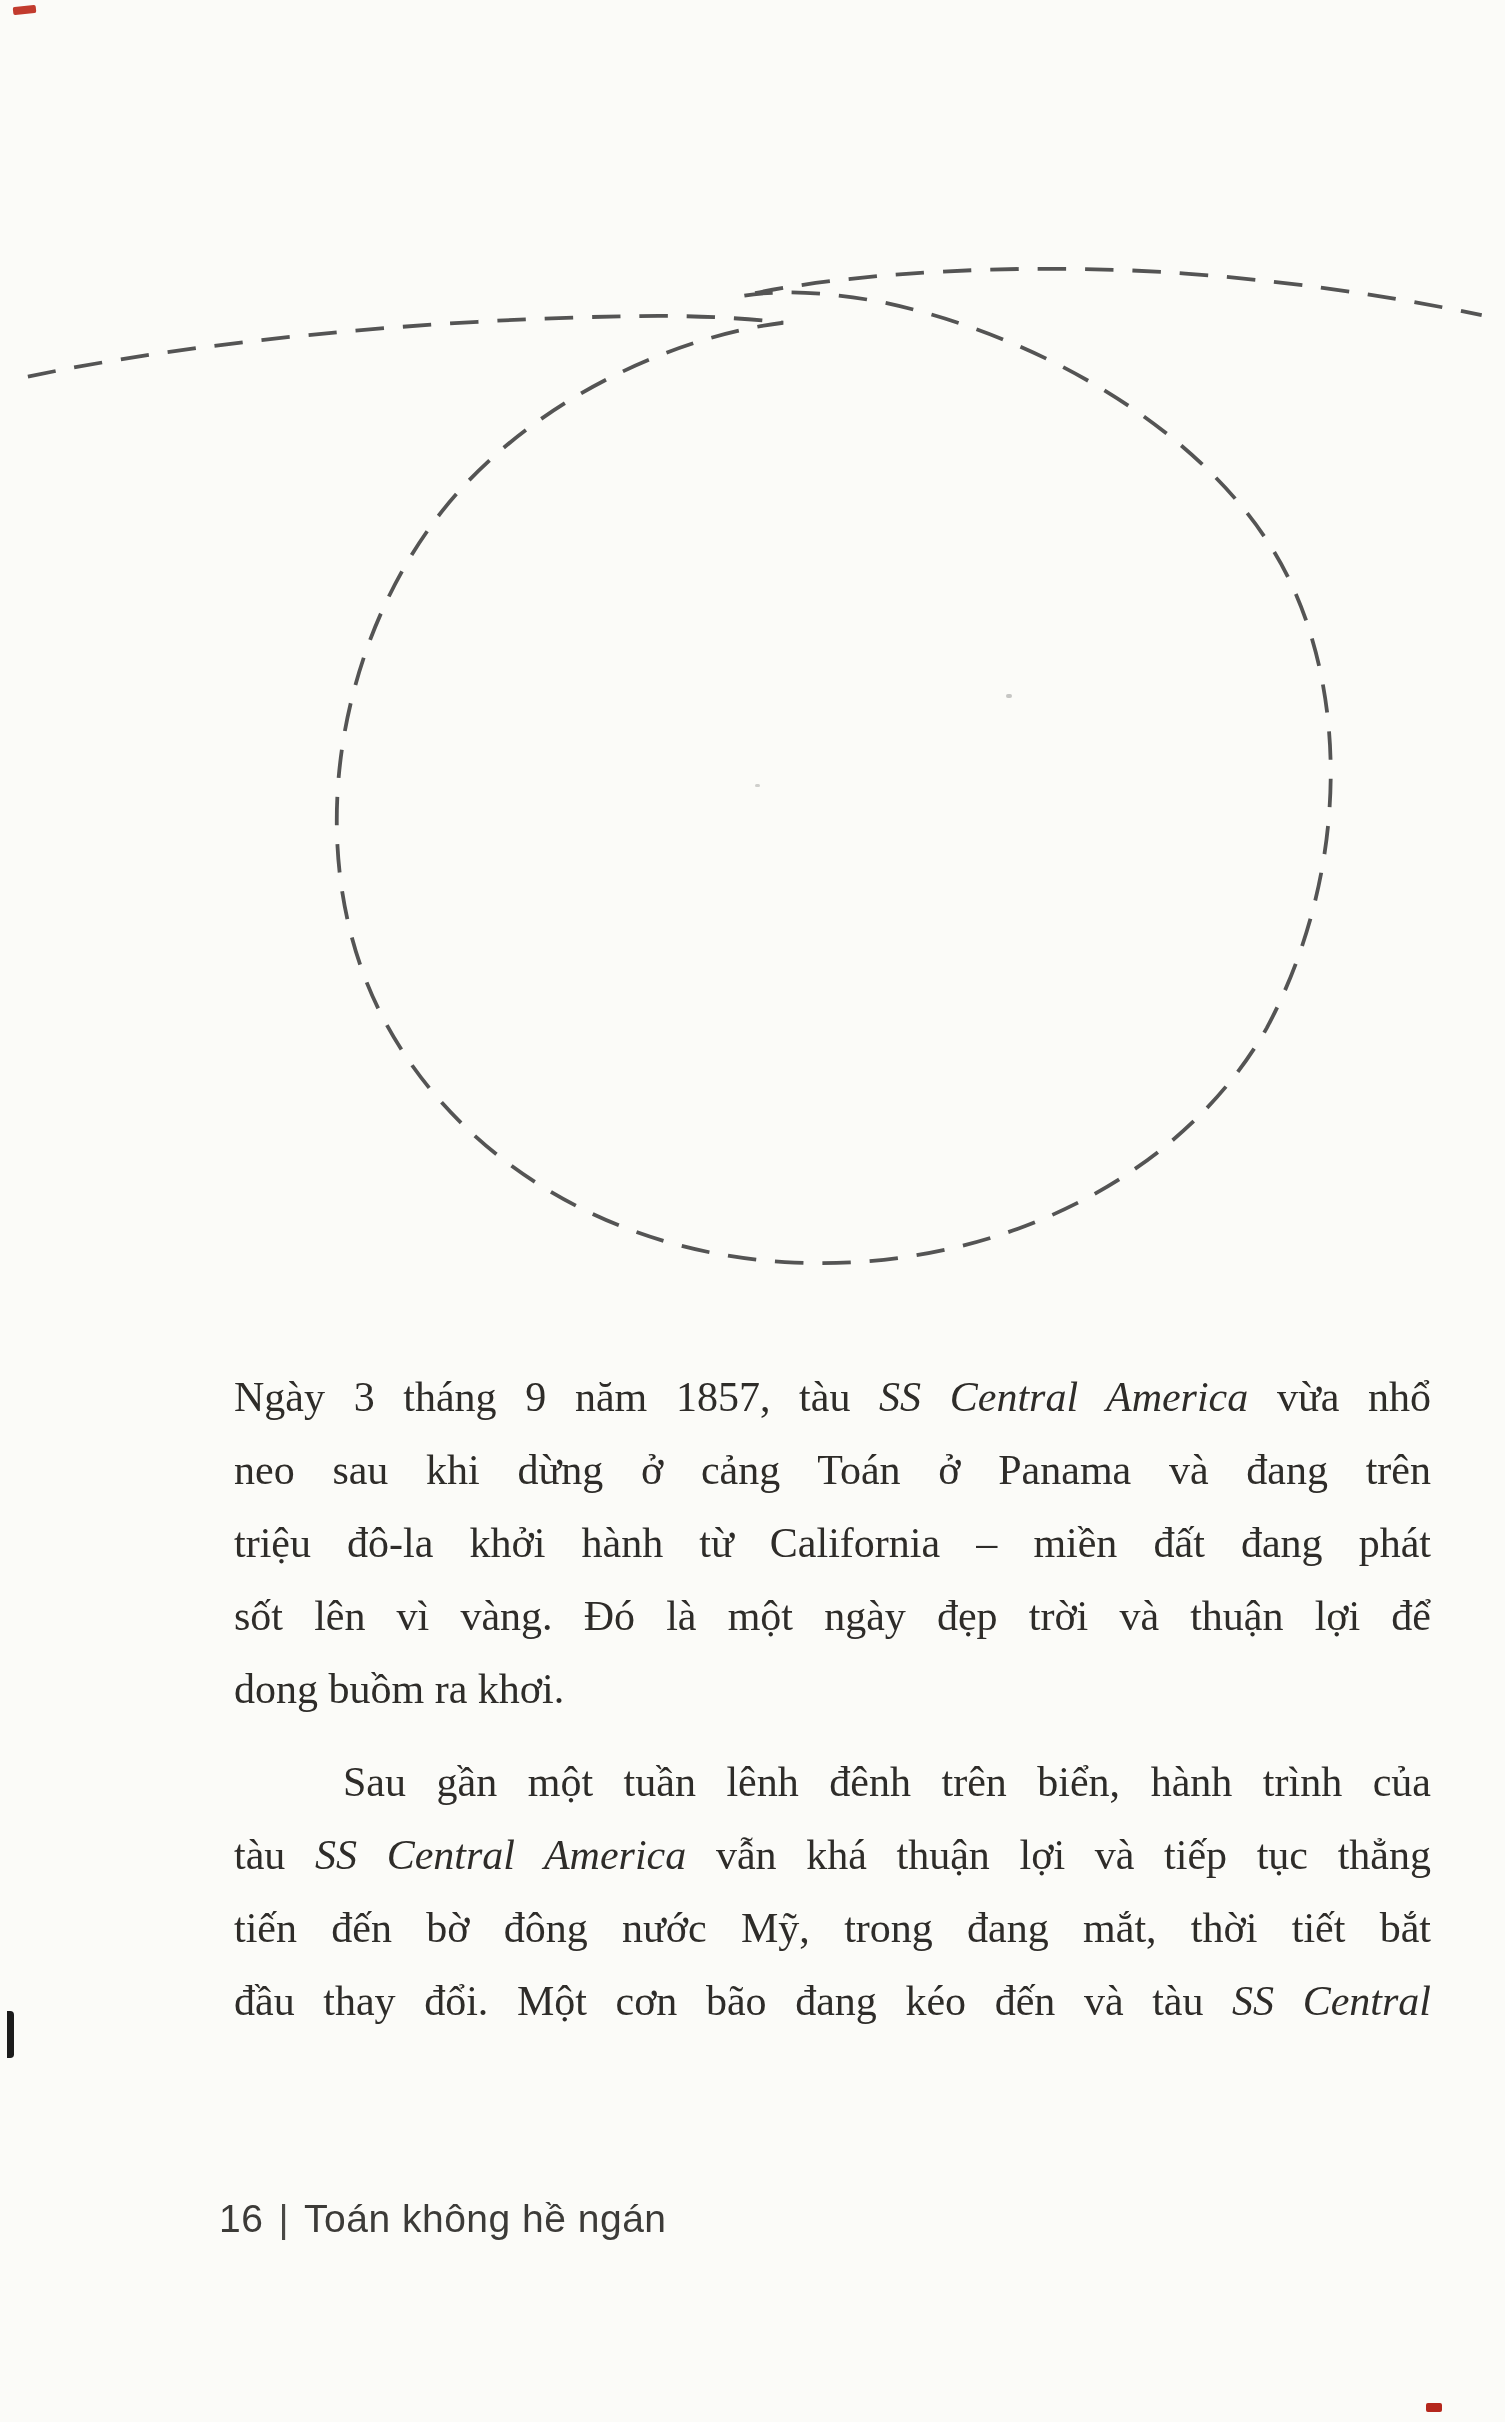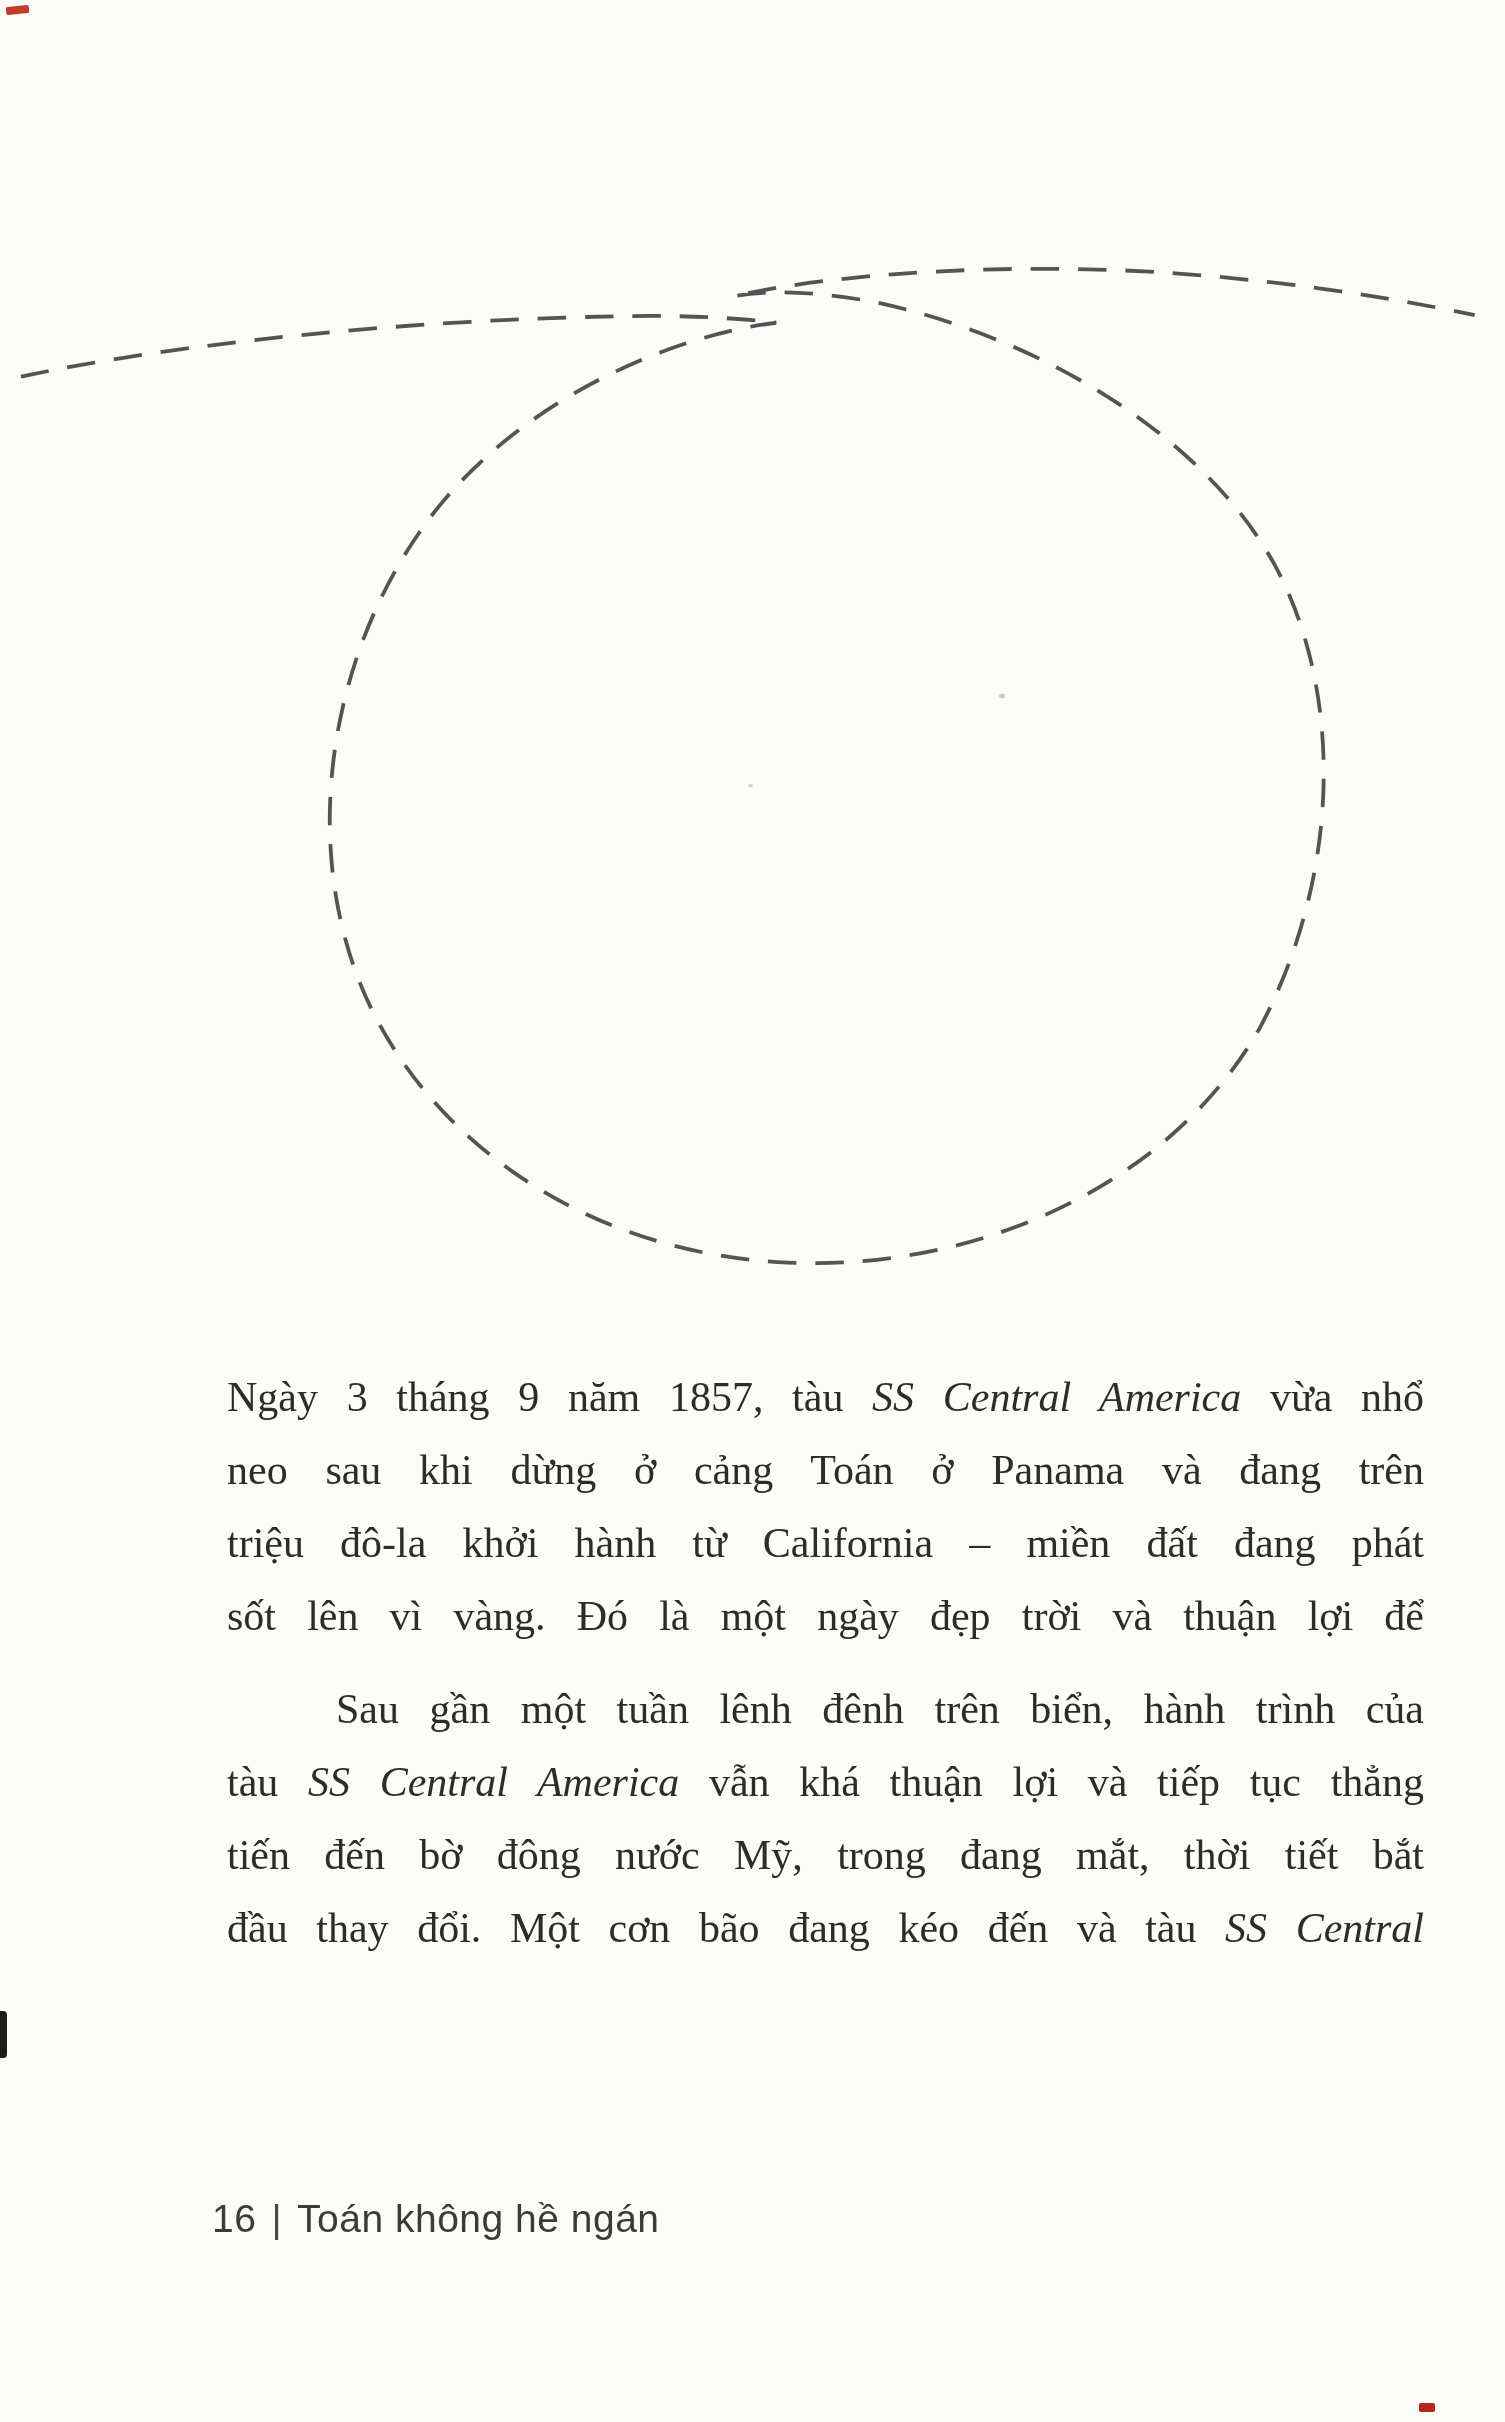--- a/index.html
+++ b/index.html
@@ -2,21 +2,21 @@
 <html style="font-size:15px"><head>
 <meta charset="utf-8">
 <style>
   html, body { margin: 0; padding: 0; }
   body {
     width: 1506px; height: 2423px;
     background: #fbfbf8;
     position: relative;
     overflow: hidden;
   }
-  .page { position: absolute; inset: 0; }
+  .page { position: absolute; inset: 0; margin-left: 7px; }
 
   
   .drawing { position: absolute; left: 0; top: 0; pointer-events: none; }
 
   
   .bodytext {
     position: absolute;
     left: 227px; top: 1361px; width: 1197px;
     font-family: "Liberation Serif", "DejaVu Serif", serif;
     font-size: 42px;
@@ -85,20 +85,21 @@
              C 1380 299, 1492 319, 1558 333" fill="none" stroke="#454545" stroke-width="4" stroke-dasharray="30 20" stroke-linecap="butt" opacity="0.92"></path>
   </svg>
 
   <div class="bodytext">
 
     <div class="para">
       <div class="line"><span>Ngày 3 tháng 9 năm 1857, tàu </span><span class="it">SS Central America</span><span> vừa nhổ</span></div>
       <div class="line">neo sau khi dừng ở cảng Toán ở Panama và đang trên</div>
       <div class="line">triệu đô-la khởi hành từ California – miền đất đang phát</div>
       <div class="line">sốt lên vì vàng. Đó là một ngày đẹp trời và thuận lợi để</div>
+      <div class="line lastline">dong buồm ra khơi.</div>
     </div>
 
     <div class="para p2">
       <div class="line indent">Sau gần một tuần lênh đênh trên biển, hành trình của</div>
       <div class="line"><span>tàu </span><span class="it">SS Central America</span><span> vẫn khá thuận lợi và tiếp tục thẳng</span></div>
       <div class="line">tiến đến bờ đông nước Mỹ, trong đang mắt, thời tiết bắt</div>
       <div class="line"><span>đầu thay đổi. Một cơn bão đang kéo đến và tàu </span><span class="it">SS Central</span></div>
     </div>
 
   </div>

